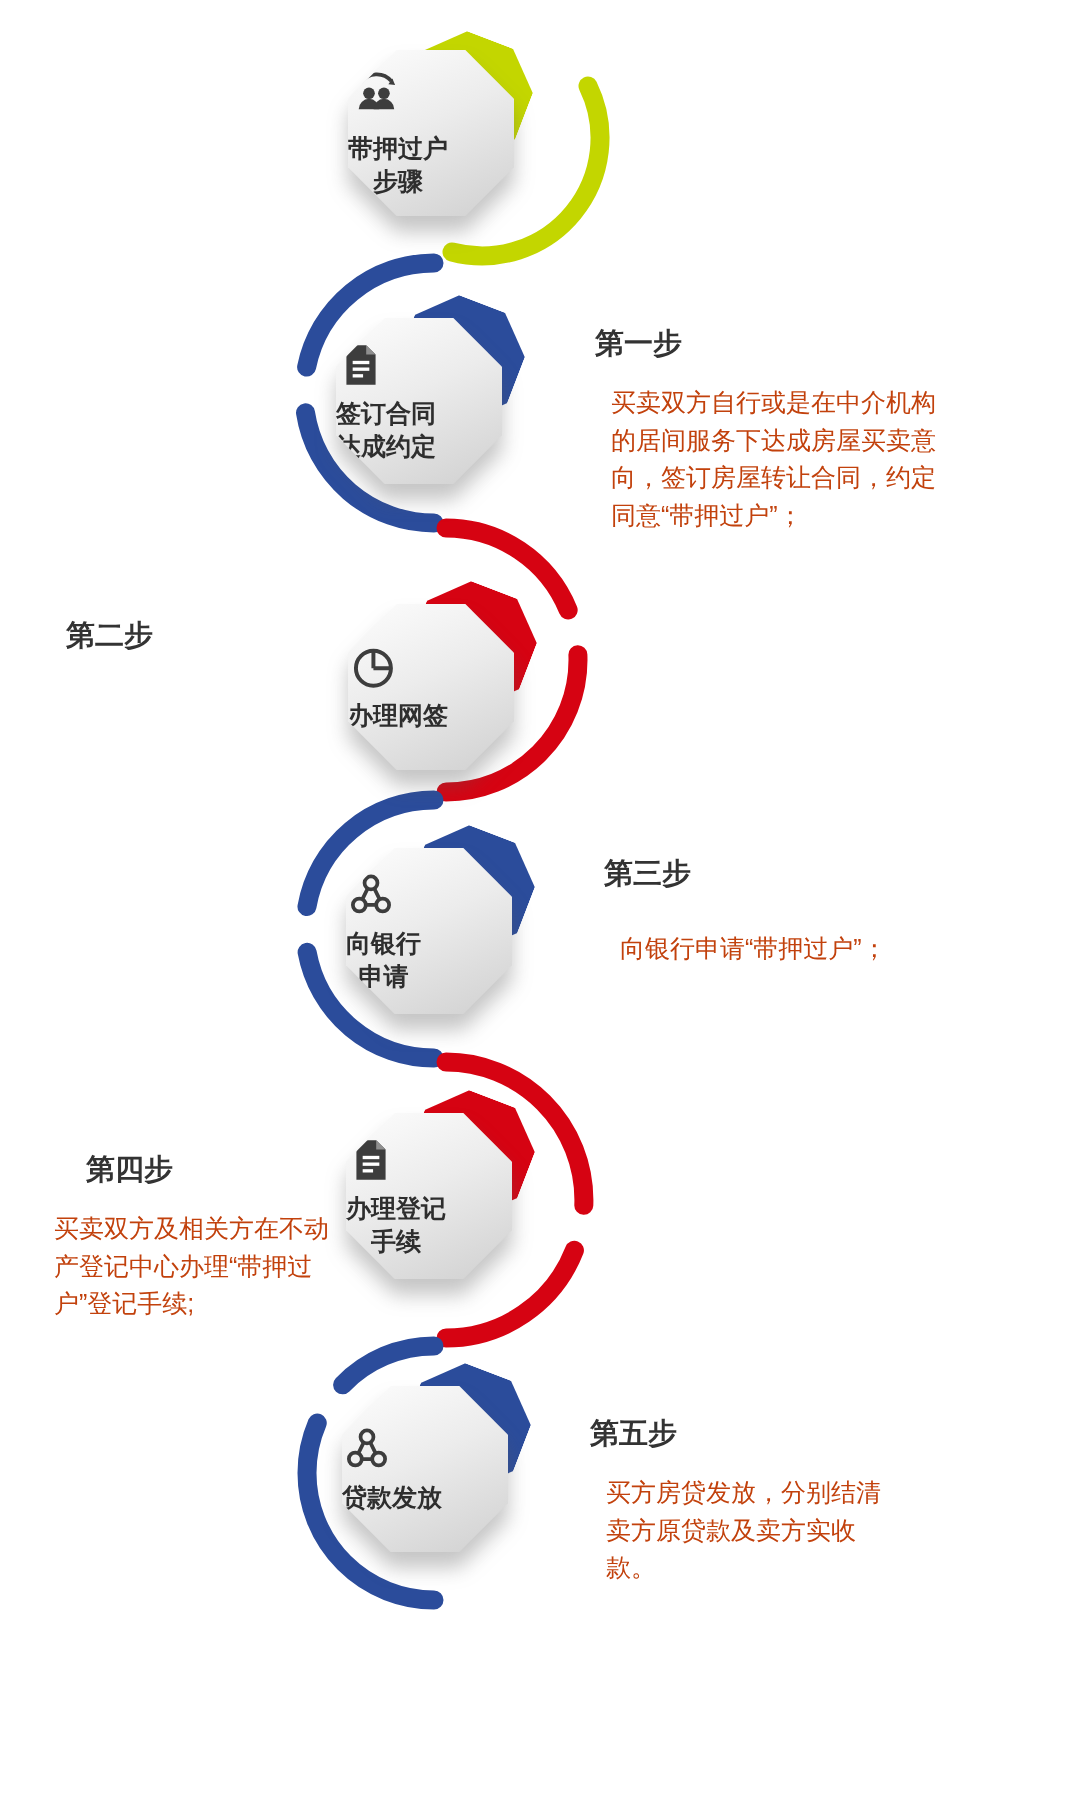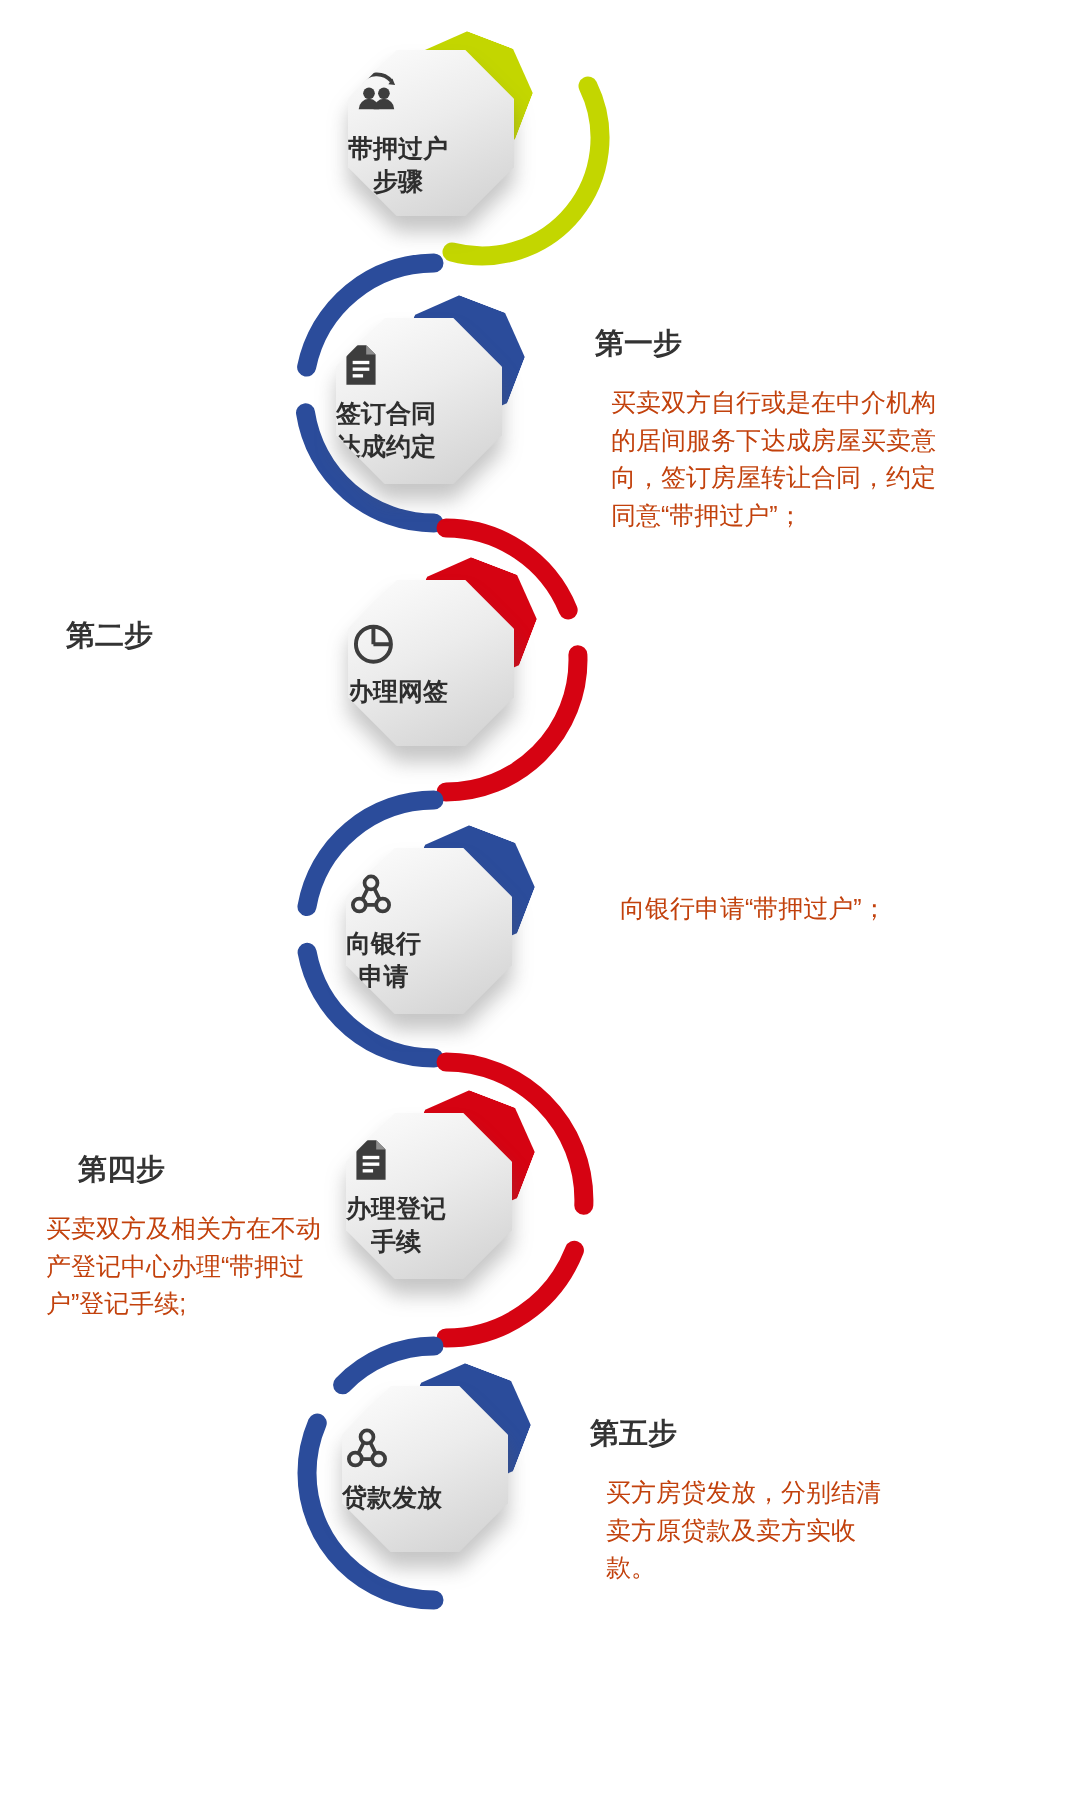--- a/index.html
+++ b/index.html
@@ -79,21 +79,21 @@
           <rect x="8" y="13.2" width="8" height="1.6" fill="#fff"></rect>
           <rect x="8" y="16.4" width="5" height="1.6" fill="#fff"></rect>
         </svg>
       </span>
       <span class="badge-label">签订合同
 达成约定</span>
     </div>
   </div>
 </div>
 
-<div class="node" style="left:348px;top:580px;">
+<div class="node" style="left:348px;top:604px;">
   <div class="accent" style="left: 66px; top: -18px; background: rgb(214, 3, 18);"></div>
   <div class="badge-shadow">
     <div class="badge">
       <span class="icon">
         <svg width="50" height="50" viewBox="0 0 24 24" fill="none" stroke="#3d3d3d" stroke-width="1.9">
           <circle cx="12.2" cy="12.6" r="8.4"></circle>
           <path d="M12.2 12.6 V4.2 M12.2 12.6 H20.6"></path>
         </svg>
       </span>
       <span class="badge-label">办理网签</span>
@@ -158,24 +158,25 @@
 <div class="step-text" style="left:595px;top:324px;width:360px;">
   <h2>第一步</h2>
   <p>买卖双方自行或是在中介机构的居间服务下达成房屋买卖意向，签订房屋转让合同，约定同意“带押过户”；</p>
 </div>
 
 <div class="step-text" style="left:60px;top:616px;width:272px;">
   <h2 style="margin-left:6px;">第二步</h2>
 </div>
 
 <div class="step-text" style="left:604px;top:854px;width:340px;">
+  <h2>第三步</h2>
   <p style="margin-top:36px;">向银行申请“带押过户”；</p>
 </div>
 
-<div class="step-text" style="left:30px;top:1150px;width:320px;">
+<div class="step-text" style="left:38px;top:1150px;width:320px;">
   <h2 style="margin-left:48px;">第四步</h2>
   <p>买卖双方及相关方在不动产登记中心办理“带押过户”登记手续;</p>
 </div>
 
 <div class="step-text" style="left:590px;top:1414px;width:312px;">
   <h2>第五步</h2>
   <p>买方房贷发放，分别结清卖方原贷款及卖方实收款。</p>
 </div>
 
 </body></html>

